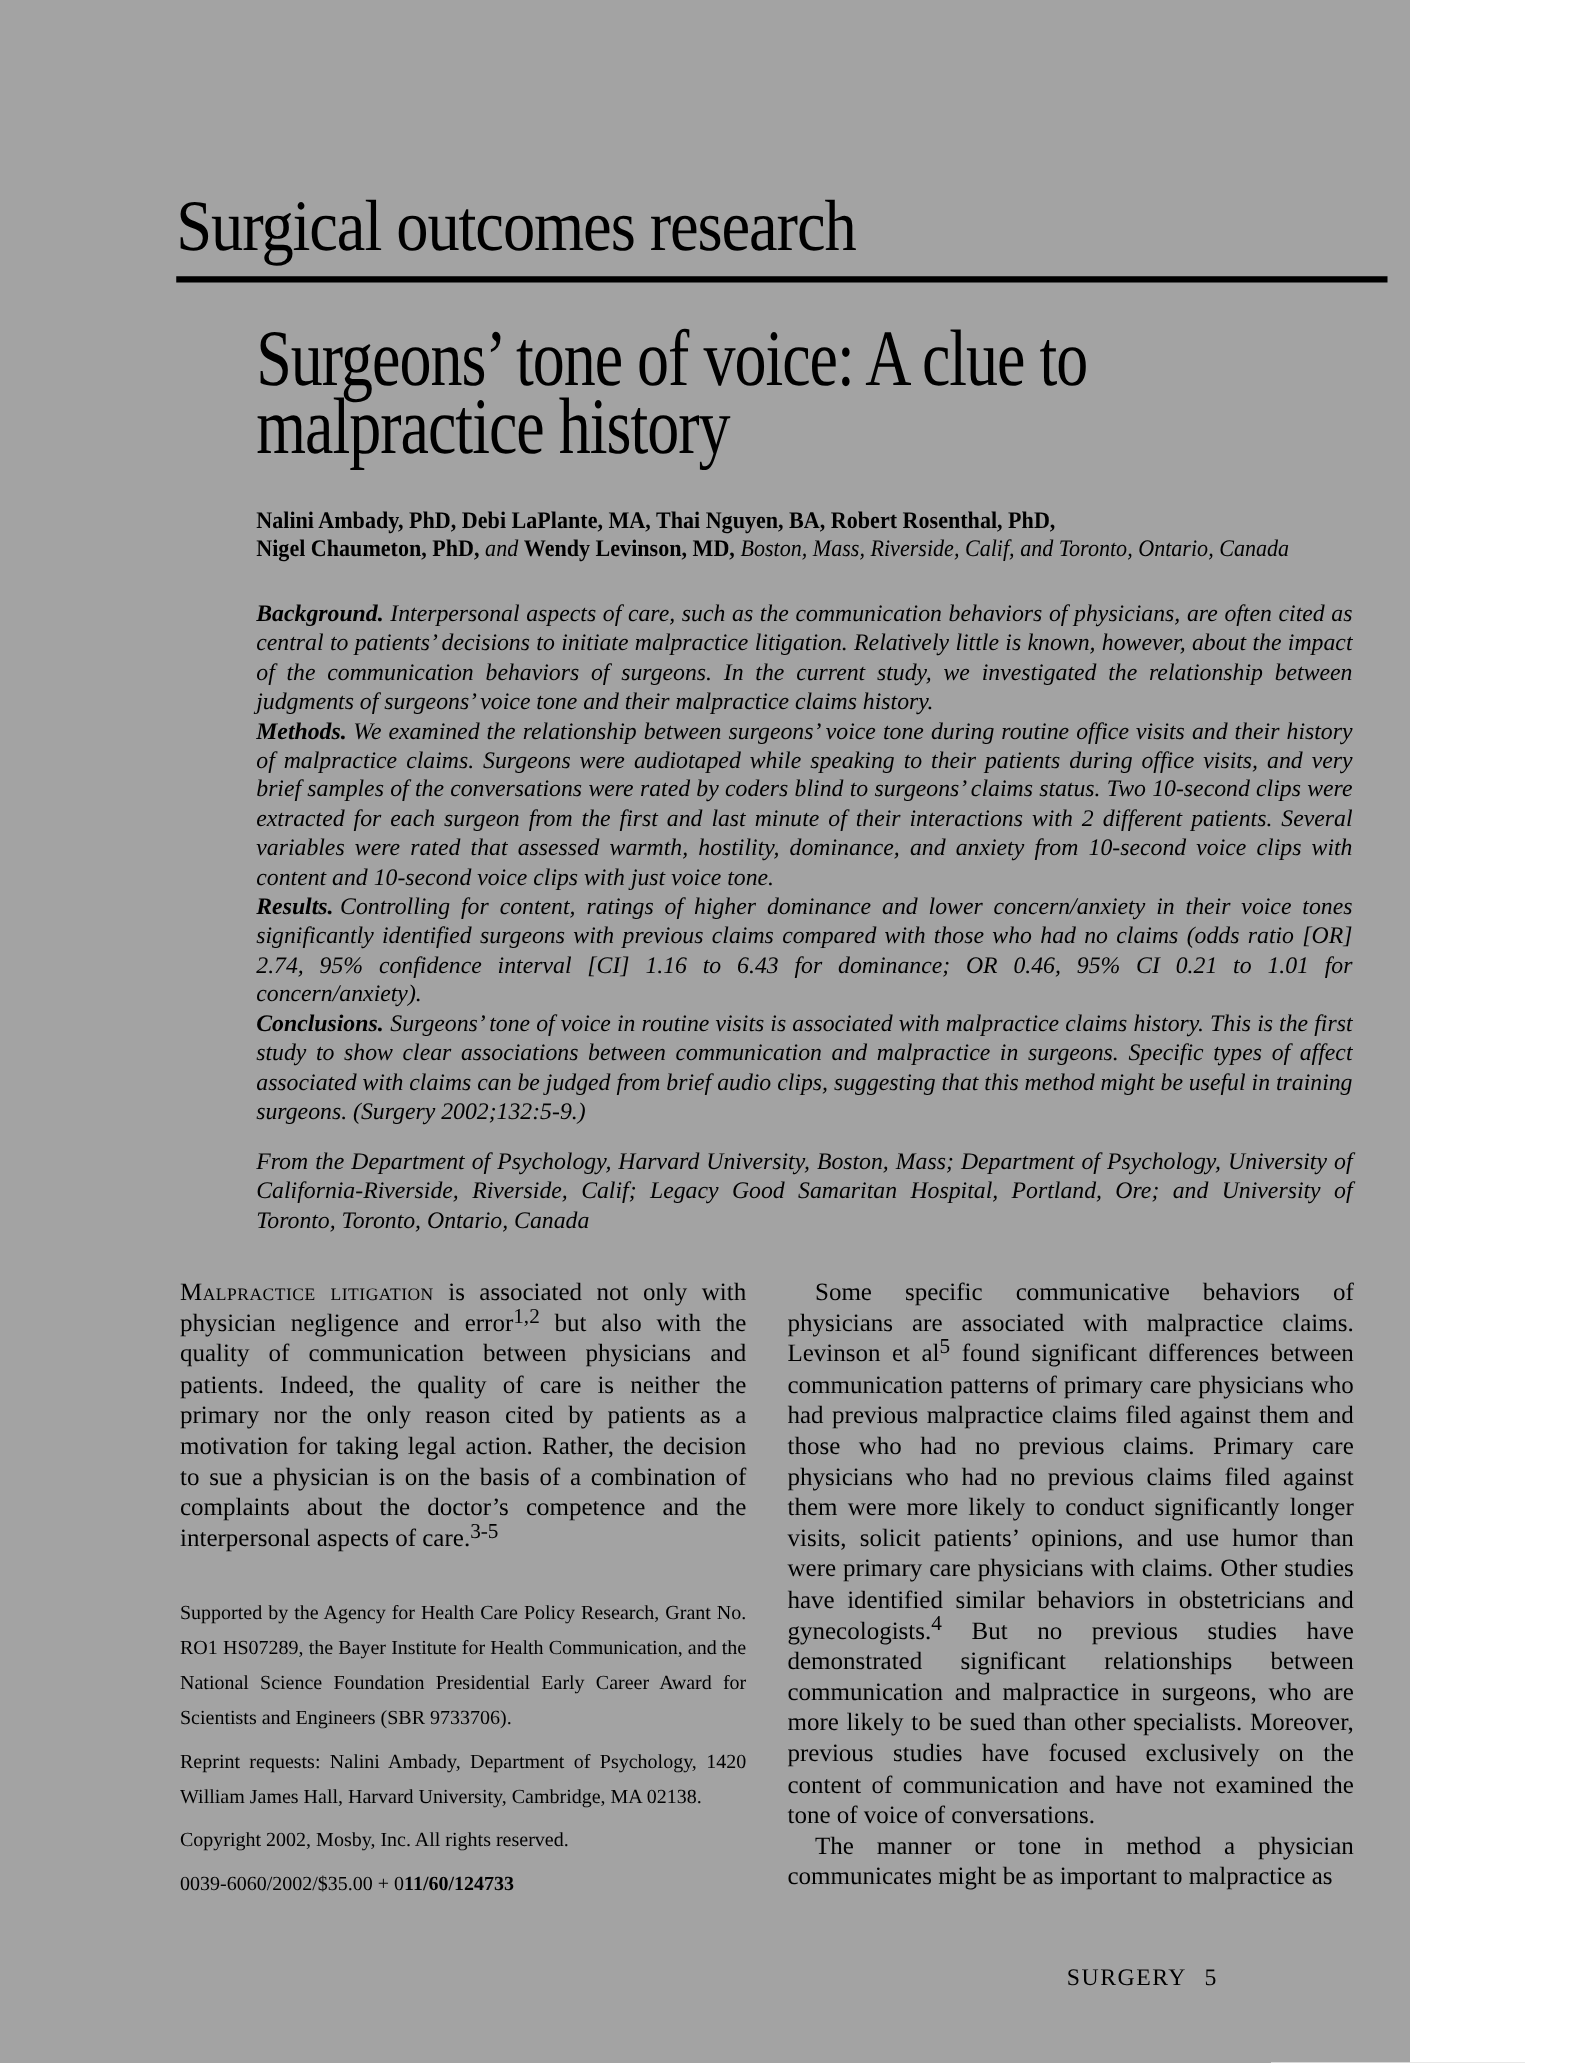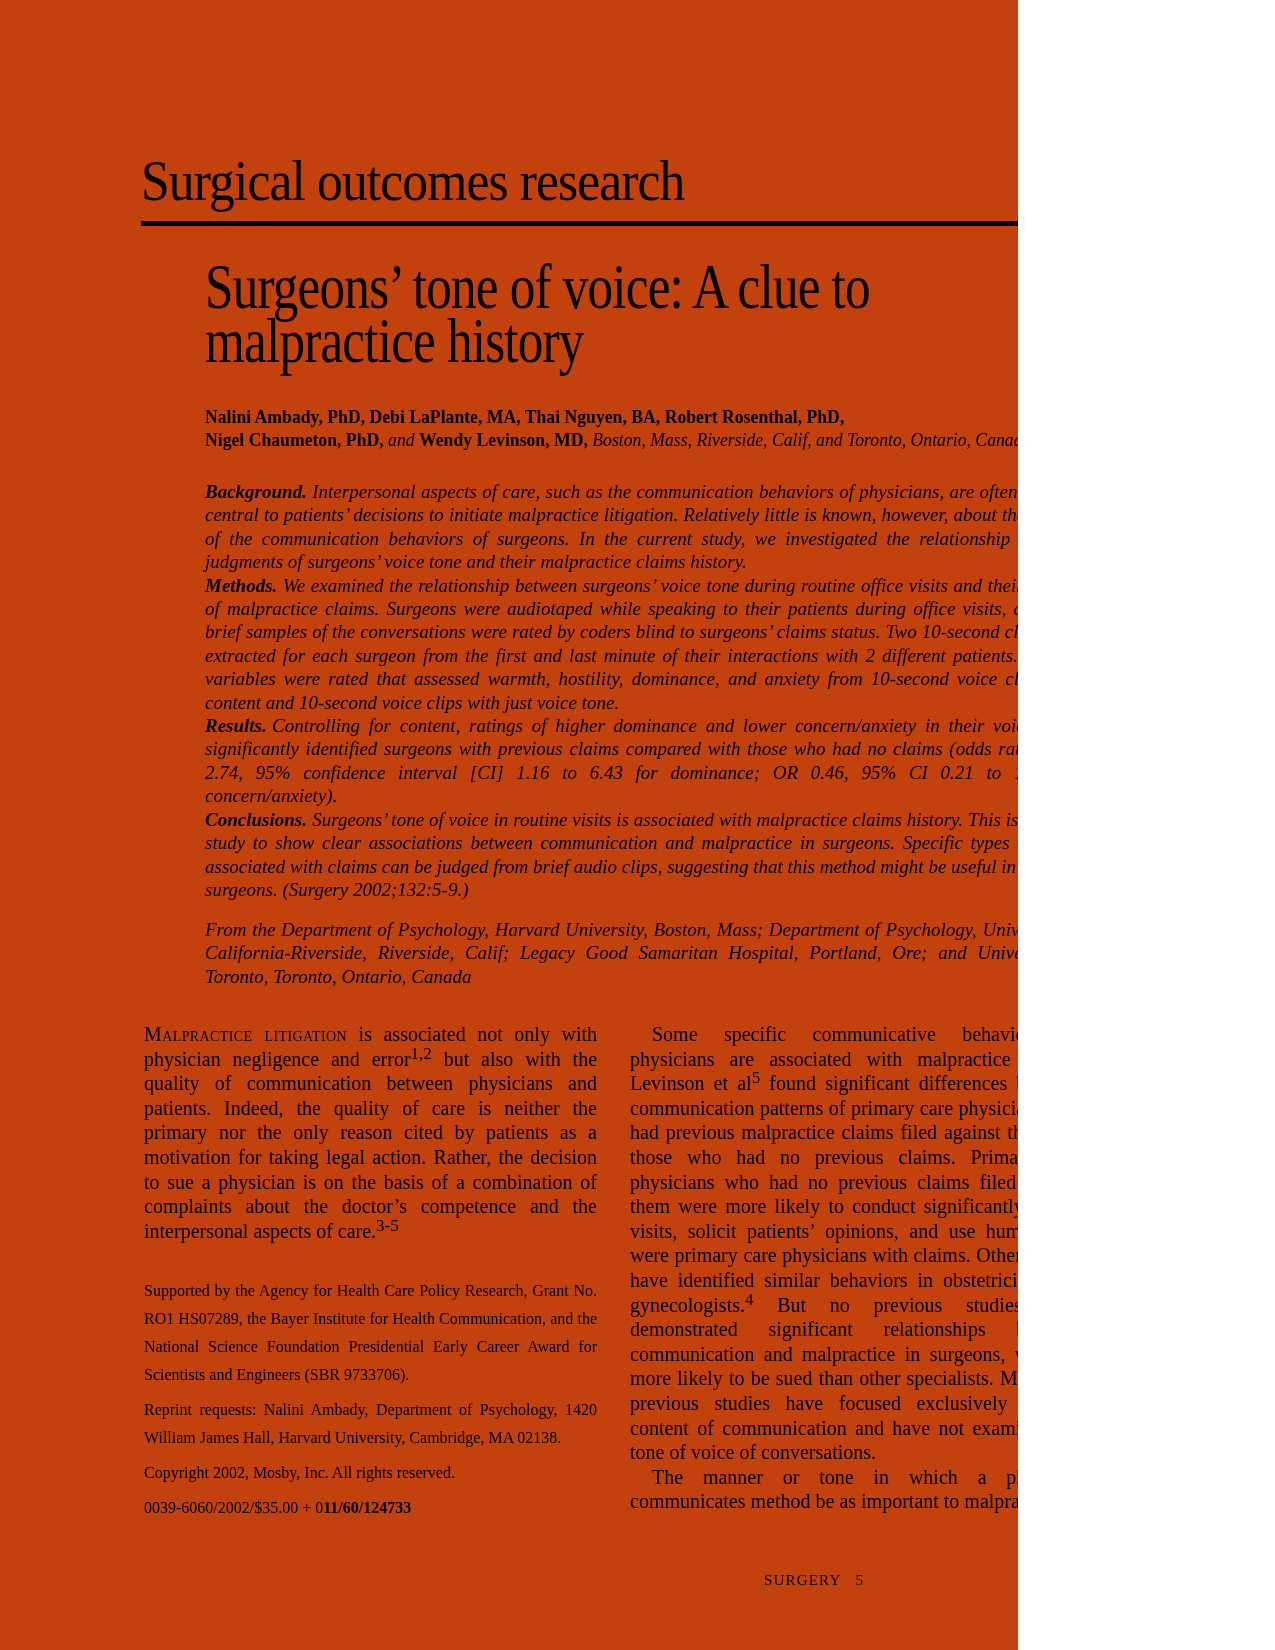--- a/index.html
+++ b/index.html
@@ -2,23 +2,23 @@
 <html><head>
 <meta charset="utf-8">
 <style>
   html, body {
     margin: 0;
     padding: 0;
     background: #ffffff;
   }
   .page {
     position: relative;
-    width: 1018px;
+    width: 1128px;
     height: 1650px;
-    background: #c2410c;
+    background: #a3a3a3;
     color: #000000;
     font-family: "Liberation Serif", serif;
     overflow: hidden;
   }
 
   
   .kicker {
     position: absolute;
     left: 141px;
     top: 151px;
@@ -130,21 +130,21 @@
   .footnotes p { margin: 0 0 7px 0; }
   .footnotes .code-id {
     font-weight: 700;
   }
 
   
   .footer {
     position: absolute;
     top: 1572px;
     right: 155px;
-    font-size: 15px;
+    font-size: 19px;
     white-space: nowrap;
   }
   .footer .journal { letter-spacing: 1.2px; }
   .footer .pgnum { margin-left: 14px; }
 </style>
 </head>
 <body>
 
 <div class="page">
 
@@ -195,20 +195,20 @@
       <p>
         <span>0039-6060/2002/$35.00 + 0</span><span class="code-id">11/60/124733</span>
       </p>
     </div>
   </div>
 
   <div class="col col-right">
     <p class="indent">
       <span>Some specific communicative behaviors of physicians are associated with malpractice claims. Levinson et al</span><span class="ref">5</span><span> found significant differences between communication patterns of primary care physicians who had previous malpractice claims filed against them and those who had no previous claims. Primary care physicians who had no previous claims filed against them were more likely to conduct significantly longer visits, solicit patients’ opinions, and use humor than were primary care physicians with claims. Other studies have identified similar behaviors in obstetricians and gynecologists.</span><span class="ref">4</span><span> But no previous studies have demonstrated significant relationships between communication and malpractice in surgeons, who are more likely to be sued than other specialists. Moreover, previous studies have focused exclusively on the content of communication and have not examined the tone of voice of conversations.</span>
     </p>
-    <p class="indent">The manner or tone in which a physician communicates method be as important to malpractice as</p>
+    <p class="indent">The manner or tone in method a physician communicates might be as important to malpractice as</p>
   </div>
 
   <div class="footer">
     <span class="journal">SURGERY</span><span class="pgnum">5</span>
   </div>
 
 </div>
 
 </body></html>

